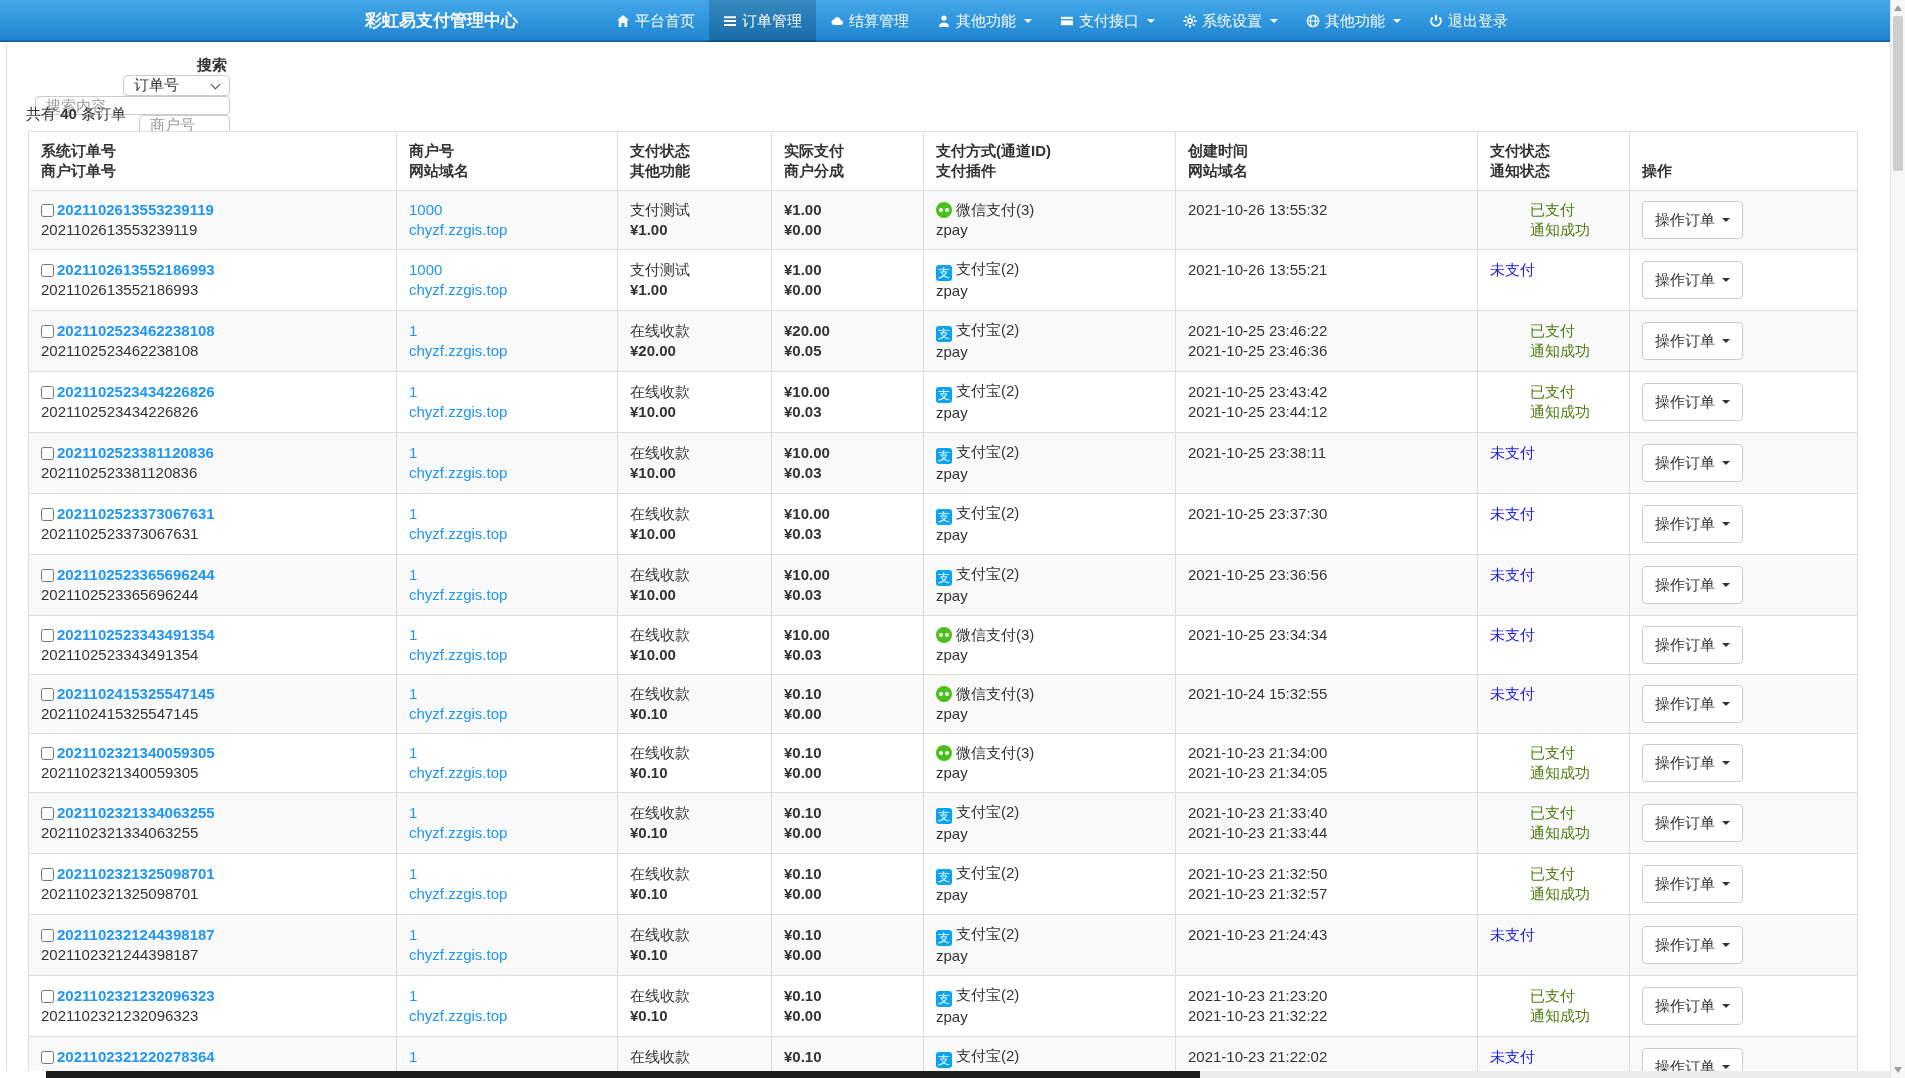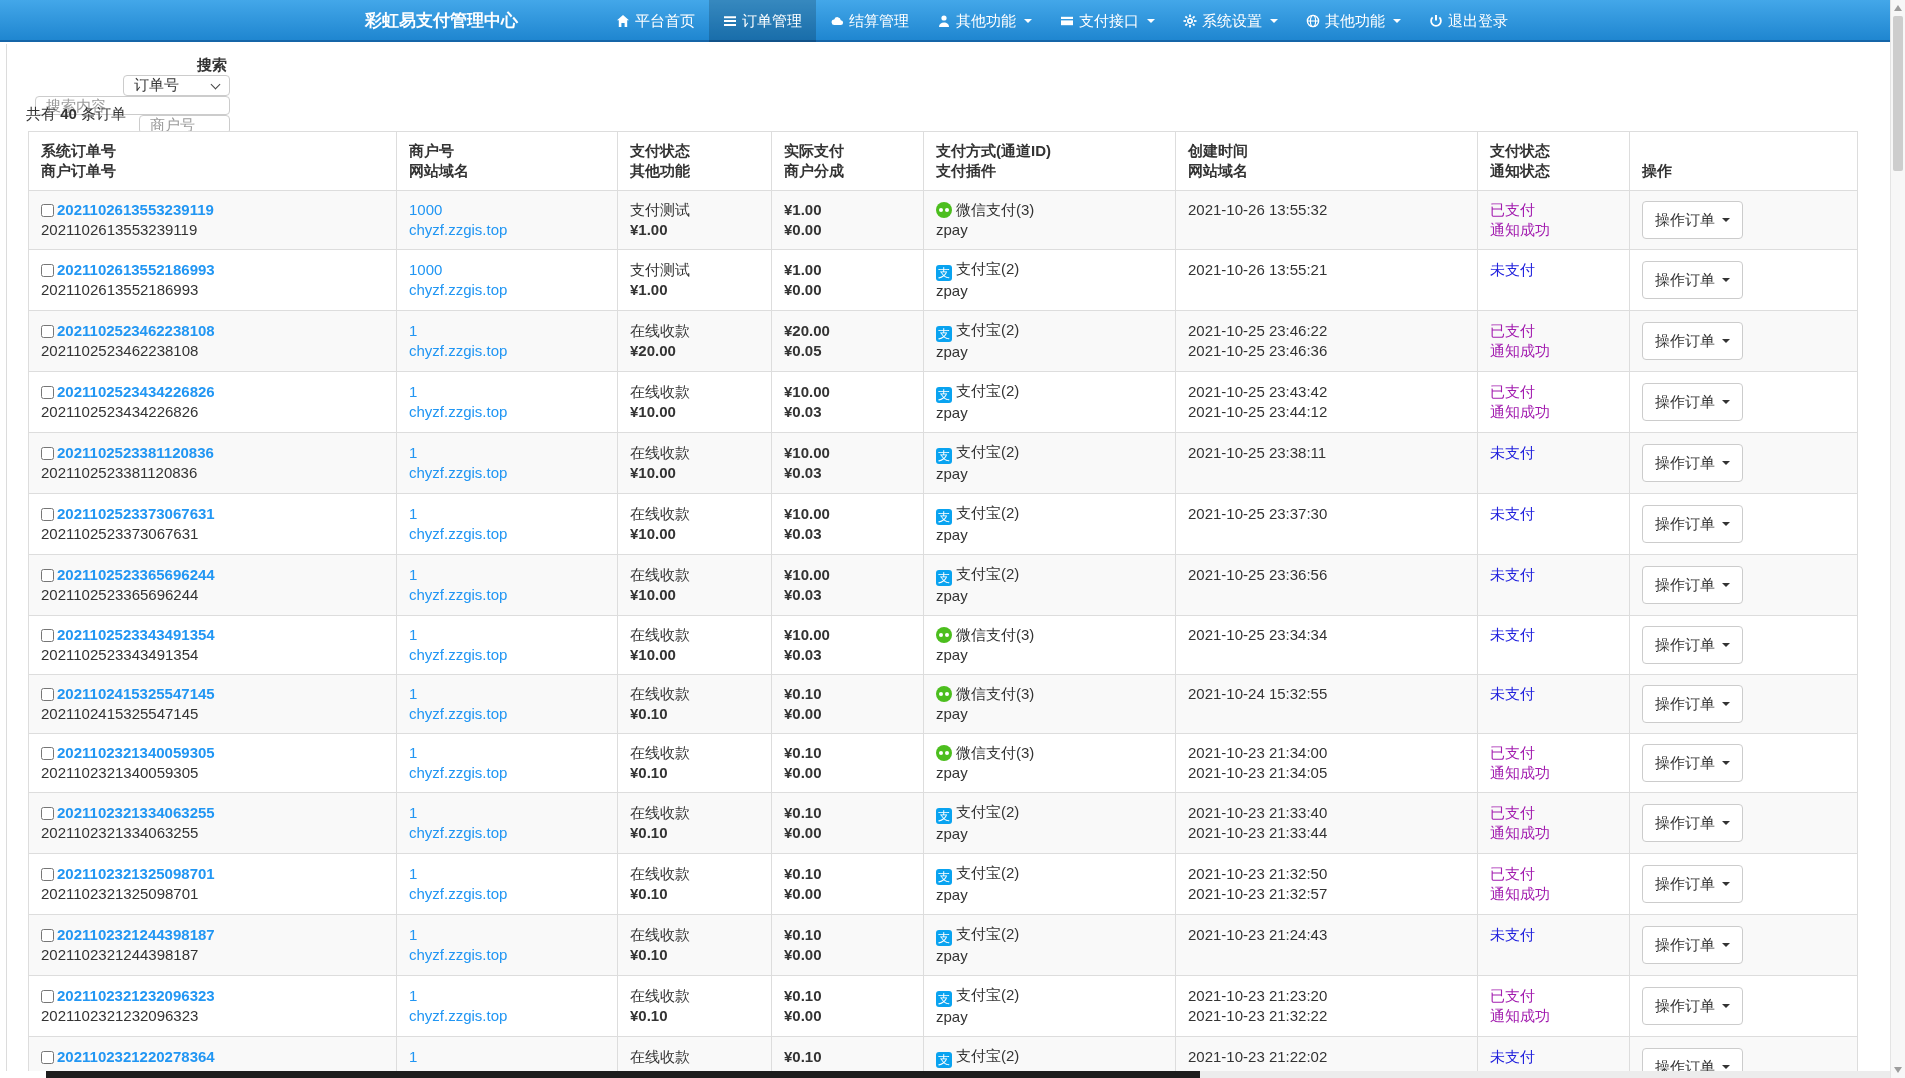--- a/index.html
+++ b/index.html
@@ -46,21 +46,21 @@
   .ordertable th { height:56px; font-weight:bold; color:#333; background:#fff; }
   .ordertable td { height:58px; }
   .ordertable tbody tr:nth-child(odd)  { background:#f9f9f9; }
   .ordertable tbody tr:nth-child(even) { background:#ffffff; }
   .ordertable div { line-height:20px; min-height:20px; white-space:nowrap; }
   a.lnk { color:#2196f3; text-decoration:none; cursor:pointer; }
   a.order-lnk { font-weight:bold; }
   .muted { color:#333; }
   .amt { font-weight:bold; }
   .cb { width:13px; height:13px; vertical-align:-2px; margin-right:3px; cursor:pointer; }
-  .st-green { color:#a21caf; }
+  .st-green { color:#4d7c0f;margin-left:40px; }
   .st-blue  { color:#2222dd; }
   .op-btn { height:38px; min-width:93px; background:#fff; border:1px solid #ccc; border-radius:4px;
     font-size:15px; color:#333; cursor:pointer; display:inline-flex; align-items:center;
     justify-content:center; gap:7px; padding:0 12px;
     font-family:"Liberation Sans","DejaVu Sans",sans-serif; }
   .op-btn .caret { width:0; height:0; border-left:4px solid transparent; border-right:4px solid transparent;
     border-top:4px solid #333; }
 
   .pay-icon { width:16px; height:16px; display:inline-block; vertical-align:-3px; margin-right:4px; position:relative; }
   .pay-icon.wechat { background:#4cbe1e; border-radius:50%; }

